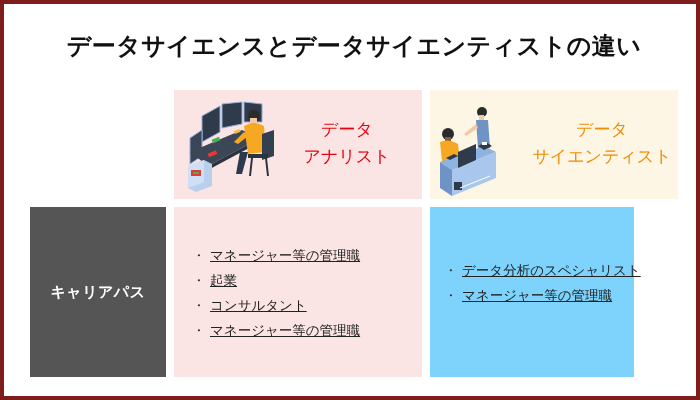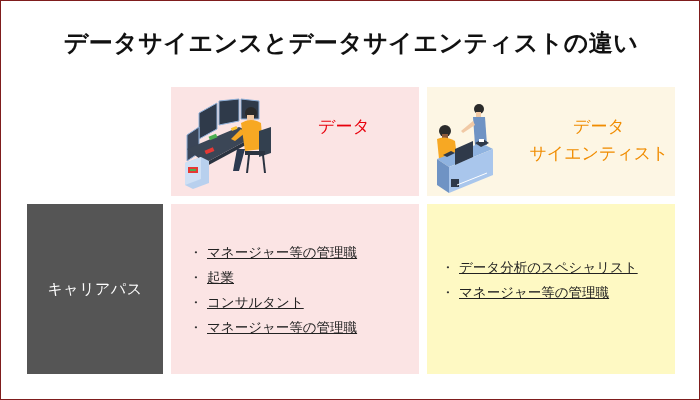--- a/index.html
+++ b/index.html
@@ -1,33 +1,33 @@
 <!DOCTYPE html>
 <html><head>
   <meta charset="utf-8">
   <style>
     * { margin: 0; padding: 0; box-sizing: border-box; }
     html, body { width: 700px; height: 400px; background: #ffffff; overflow: hidden; }
     body { font-family: "DejaVu Sans", "Liberation Sans", sans-serif; position: relative; }
     .frame {
       position: absolute; left: 0; top: 0; width: 700px; height: 400px;
-      border: 1px solid #7f1d1d; background: #ffffff;
+      border: 4px solid #7f1d1d; background: #ffffff;
     }
     .title {
       position: absolute; left: 0; top: 26px; width: 700px; text-align: center;
       font-size: 24px; font-weight: bold; color: #111111; letter-spacing: 0.5px;
     }
     .cell { position: absolute; }
     .head-analyst { left: 170px; top: 86px; width: 248px; height: 109px; background: #fbe4e4; }
     .head-scientist { left: 426px; top: 86px; width: 248px; height: 109px; background: #fdf6e4; }
     .row-label { left: 26px; top: 203px; width: 136px; height: 170px; background: #555555;
       display: flex; align-items: center; justify-content: center; }
-    .row-label span { color: #ffffff; font-size: 15px; font-weight: normal; letter-spacing: 0.5px; }
+    .row-label span { color: #ffffff; font-size: 15px; font-weight: bold; letter-spacing: 0.5px; }
     .body-analyst { left: 170px; top: 203px; width: 248px; height: 170px; background: #fbe4e4; }
-    .body-scientist { left: 426px; top: 203px; width: 248px; height: 170px; background: #fef9c3; }
+    .body-scientist { left: 426px; top: 203px; width: 204px; height: 170px; background: #7dd3fc; }
 
     .head-title {
       position: absolute; font-size: 17px; font-weight: normal; text-align: center; line-height: 27px;
     }
     .head-analyst .head-title { left: 108px; top: 26px; width: 130px; }
     .head-scientist .head-title { left: 92px; top: 26px; width: 160px; }
 
     .illus { position: absolute; }
     .head-analyst .illus { left: 8px; top: 4px; width: 100px; height: 100px; }
     .head-scientist .illus { left: 4px; top: 6px; width: 90px; height: 100px; }
@@ -71,20 +71,21 @@
 
       <polygon points="80,40 92,36 92,62 80,66" fill="#33404f"></polygon>
       <rect x="66" y="60" width="20" height="4" fill="#2a3340"></rect>
       <line x1="70" y1="64" x2="68" y2="82" stroke="#2a3340" stroke-width="2"></line>
       <line x1="84" y1="64" x2="86" y2="82" stroke="#2a3340" stroke-width="2"></line>
 
       <path d="M58,58 L66,58 L60,80 L54,80 Z" fill="#2c3a50"></path>
     </svg>
     <div class="head-title" style="color:#e8000d;">
       <div>データ</div>
+      <div>アナリスト</div>
     </div>
   </div>
 
   <div class="cell head-scientist">
     <svg class="illus" viewBox="0 0 90 100">
 
       <circle cx="48" cy="16" r="5" fill="#2b2b2b"></circle>
       <rect x="45" y="19" width="5" height="5" fill="#f1c9a5"></rect>
       <path d="M42,24 L54,24 L56,52 L44,52 Z" fill="#6f93c4"></path>
       <path d="M42,28 L30,38 L32,40 L44,32 Z" fill="#f1c9a5"></path>

